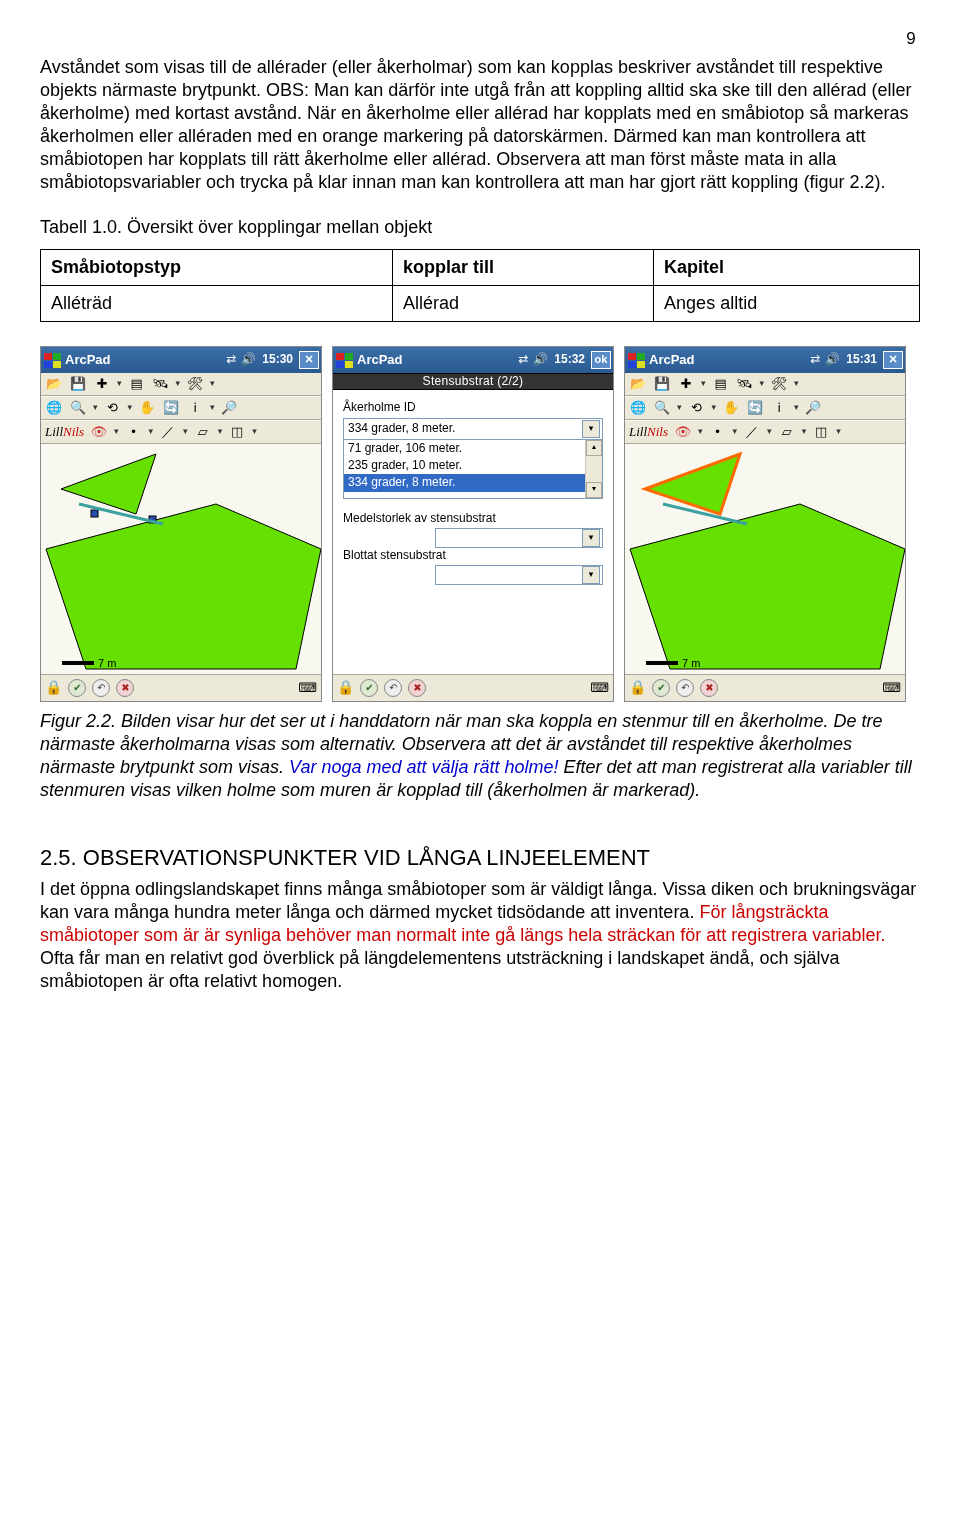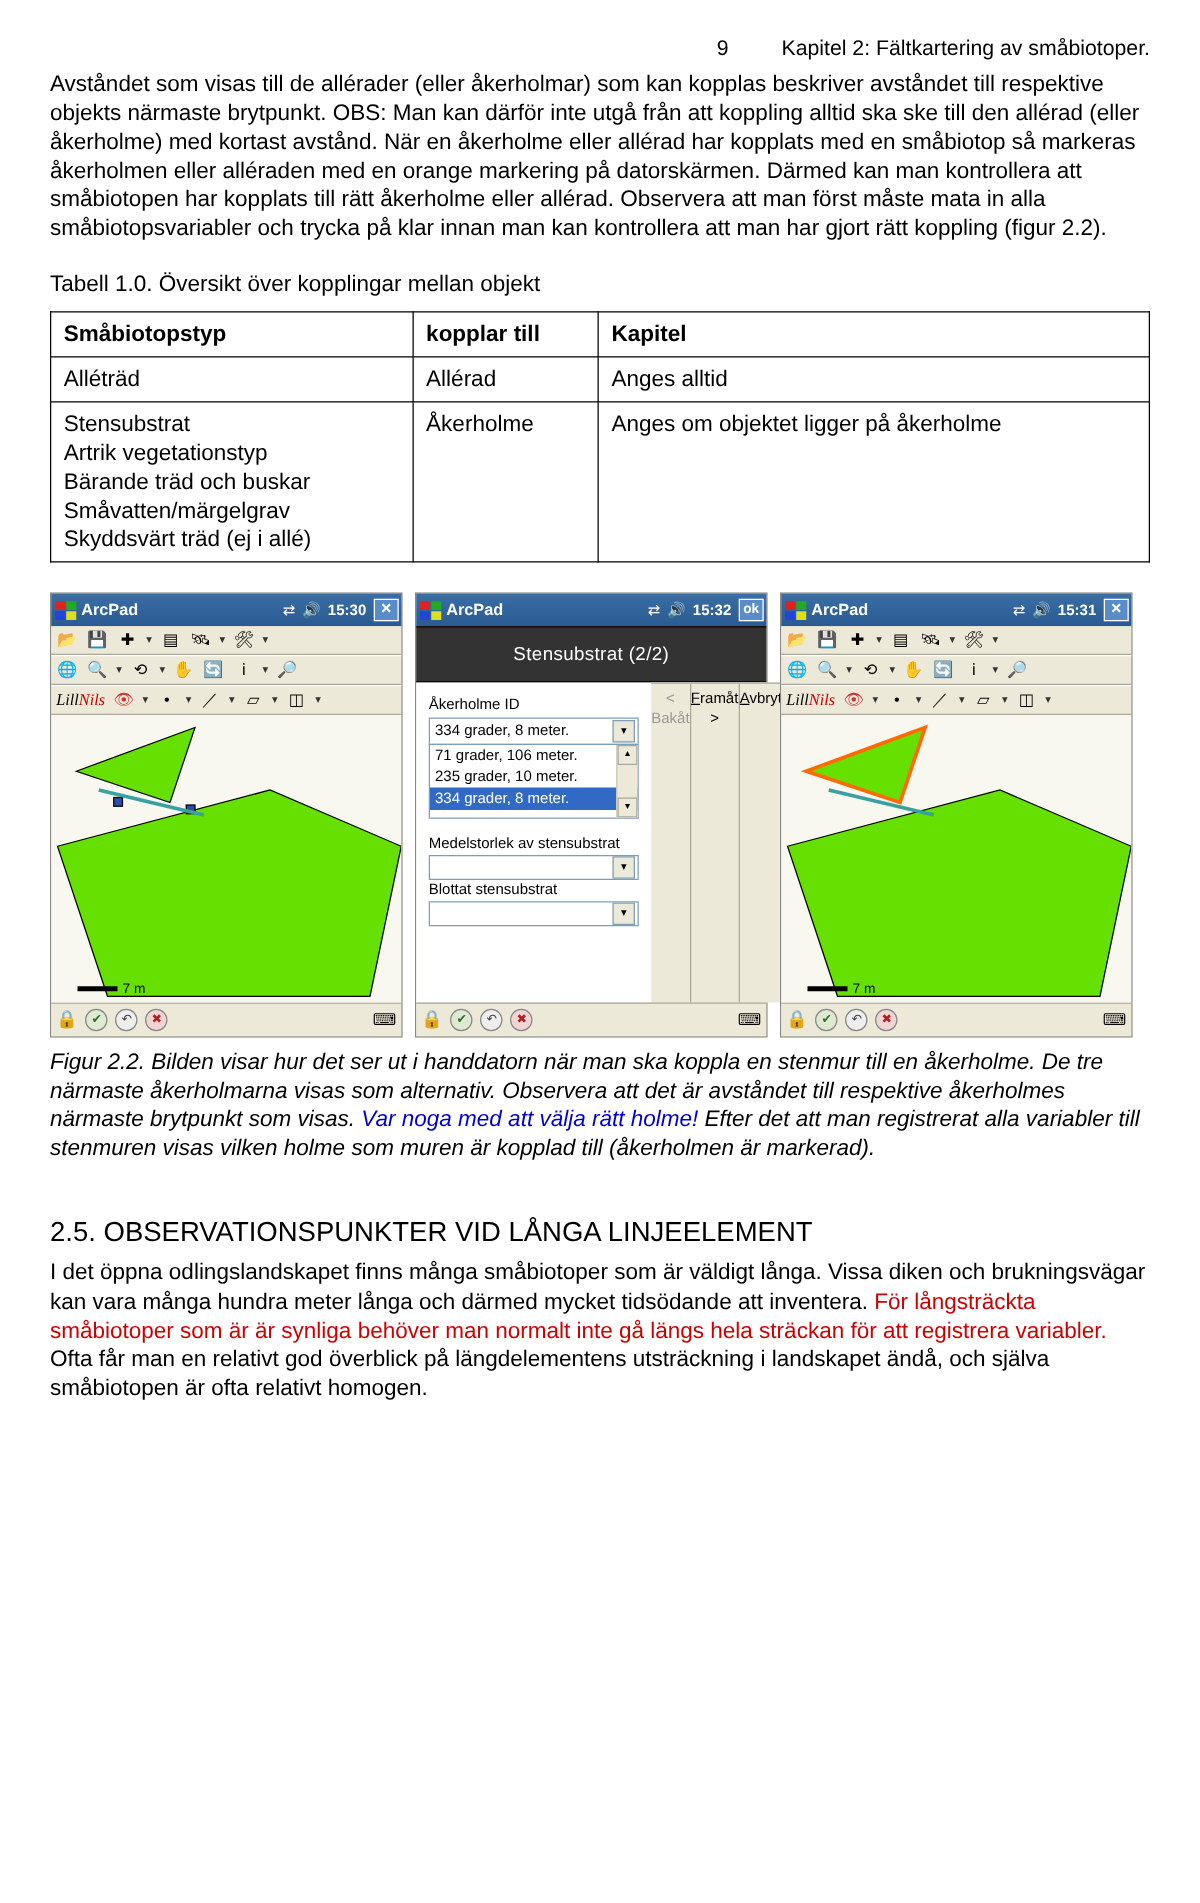--- a/index.html
+++ b/index.html
@@ -122,21 +122,21 @@
   .c-undo { background: #eee; color: #444; }
   .c-cancel { background: #f3d4d4; color: #a22; }
   .kbd-icon { margin-left: auto; font-size: 13px; }
   .form-body {
     flex: 1;
     display: flex; flex-direction: row;
     background: #fff;
   }
   .form-title {
     background: #333; color: #fff; text-align: center;
-    padding: 12px 0; font-size: 15px;
+    padding: 0 0; font-size: 12px;
     border-top: 1px solid #000;
     border-bottom: 1px solid #000;
     letter-spacing: 0.3px;
   }
   .form-content {
     padding: 6px 10px;
     flex: 1;
     font-size: 12px;
   }
   .form-label { margin: 4px 0 2px 0; }
@@ -201,47 +201,37 @@
   }
   .para2 { }
   .para2 .red { color: #cc0000; }
   .combo-row { display: flex; }
 </style>
 </head>
 <body>
 
 <div class="header-row">
   <span class="page-num">9</span>
-  <span class="chapter-title">Kapitel 2: Fältkartering av småbiotoper.</span>
 </div>
 
 <p class="para1">Avståndet som visas till de allérader (eller åkerholmar) som kan kopplas beskriver avståndet till respektive objekts närmaste brytpunkt. OBS: Man kan därför inte utgå från att koppling alltid ska ske till den allérad (eller åkerholme) med kortast avstånd. När en åkerholme eller allérad har kopplats med en småbiotop så markeras åkerholmen eller alléraden med en orange markering på datorskärmen. Därmed kan man kontrollera att småbiotopen har kopplats till rätt åkerholme eller allérad. Observera att man först måste mata in alla småbiotopsvariabler och trycka på klar innan man kan kontrollera att man har gjort rätt koppling (figur 2.2).</p>
 
 <p class="table-caption">Tabell 1.0. Översikt över kopplingar mellan objekt</p>
 
 <table class="coupling">
   <tbody>
       <tr>
     <th>Småbiotopstyp</th>
     <th>kopplar till</th>
     <th>Kapitel</th>
   </tr>
   <tr>
     <td>Alléträd</td>
     <td>Allérad</td>
     <td>Anges alltid</td>
-  </tr>
-  <tr>
-    <td class="multi-line">Stensubstrat
-Artrik vegetationstyp
-Bärande träd och buskar
-Småvatten/märgelgrav
-Skyddsvärt träd (ej i allé)</td>
-    <td>Åkerholme</td>
-    <td>Anges om objektet ligger på åkerholme</td>
   </tr>
 </tbody>
   </table>
 
 <div class="screenshots">
 
   <div class="device">
     <div class="titlebar">
       <span class="winflag">
         <span class="wf-r"></span>
@@ -357,25 +347,20 @@
             </div>
           </div>
         <div class="form-label" style="margin-top:0;">Blottat stensubstrat</div>
         <div class="combo-row">
             <div class="combo small">
               <span></span>
               <span class="arrow">▾</span>
             </div>
           </div>
       </div>
-      <div class="form-buttons">
-        <div class="fbtn disabled">&lt; Bakåt</div>
-        <div class="fbtn"><span class="ul">F</span><span>ramåt &gt;</span></div>
-        <div class="fbtn"><span class="ul">A</span><span>vbryt</span></div>
-      </div>
     </div>
     <div class="bottombar">
       <span class="lock-icon">🔒</span>
       <span class="circ c-ok">✔</span>
       <span class="circ c-undo">↶</span>
       <span class="circ c-cancel">✖</span>
       <span class="kbd-icon">⌨</span>
     </div>
   </div>
 

